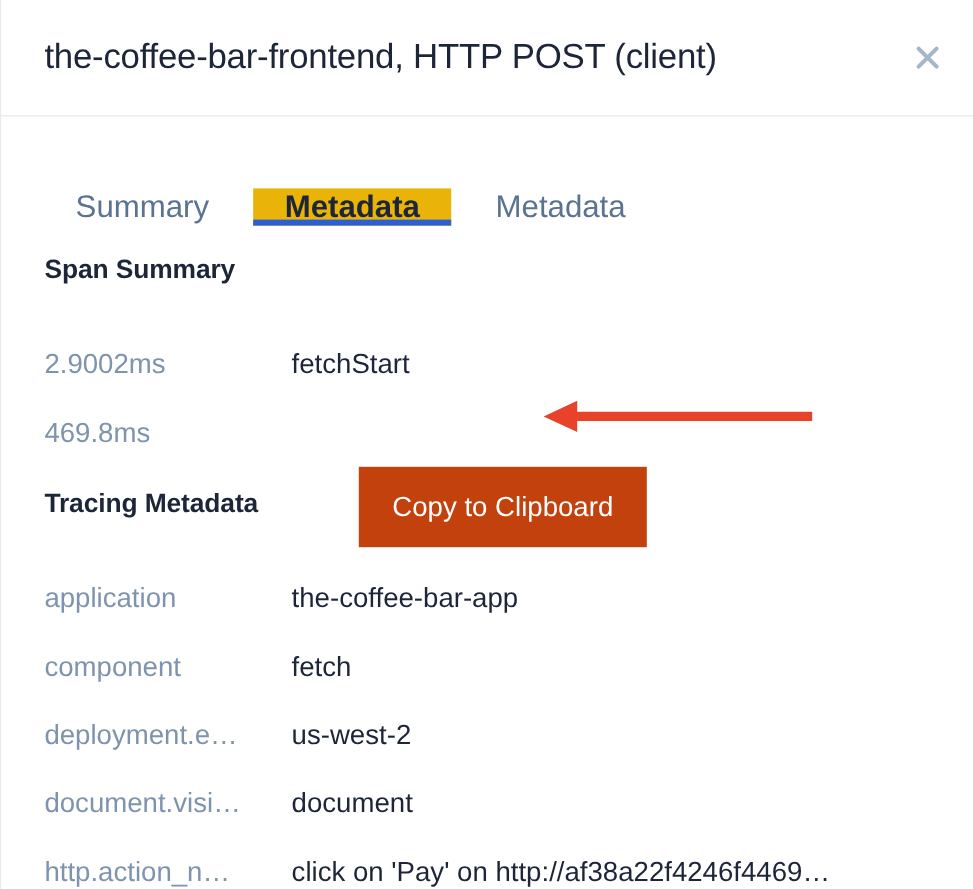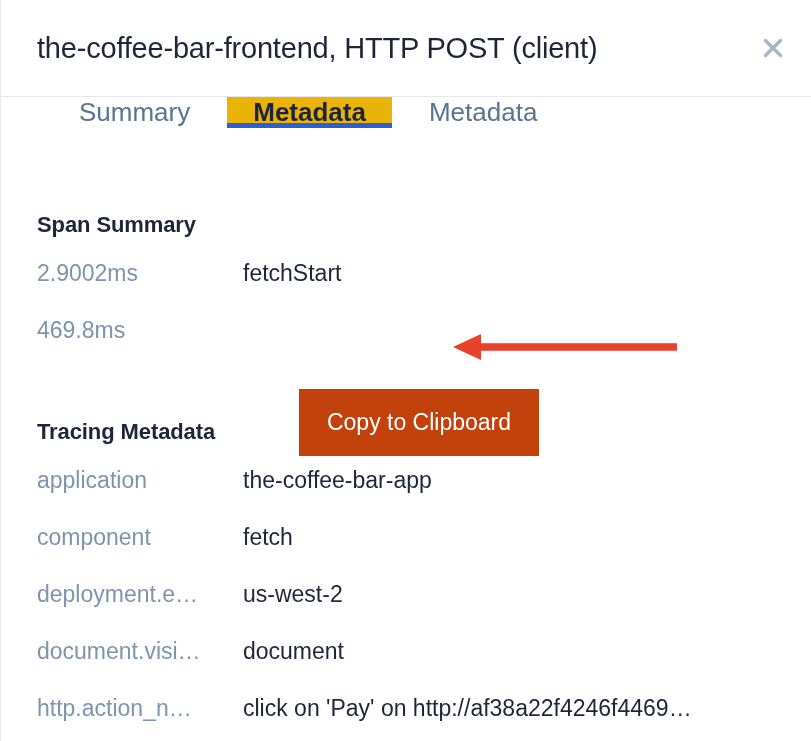--- a/index.html
+++ b/index.html
@@ -55,22 +55,22 @@
     border: none;
     padding: 0;
   }
   .close-button svg { display: block; }
 
   
   .tabs {
     position: relative;
     height: 91px;
     display: flex;
-    align-items: flex-start;
-    padding-left: 52px;
+    align-items: flex-end;
+    padding-left: 36px;
   }
   .tab {
     position: relative;
     display: flex;
     align-items: center;
     justify-content: center;
     padding: 0 26px;
     font-size: 26px;
     color: #5a7391;
     cursor: pointer;
@@ -101,25 +101,25 @@
     padding-left: 36px;
     padding-top: 24px;
   }
   .section-heading {
     font-size: 22px;
     font-weight: 700;
     color: #1d2539;
     margin: 0 0 22px 0;
     letter-spacing: -0.1px;
   }
-  .section-heading.second { margin-top: 45px; }
+  .section-heading.second { margin-top: 33px; }
 
   .kv-row {
     display: flex;
-    align-items: flex-start;
+    align-items: flex-end;
     height: 57px;
   }
   .kv-key {
     width: 206px;
     flex: 0 0 206px;
     font-size: 23px;
     color: #7e93ad;
     white-space: nowrap;
     overflow: hidden;
     text-overflow: ellipsis;

